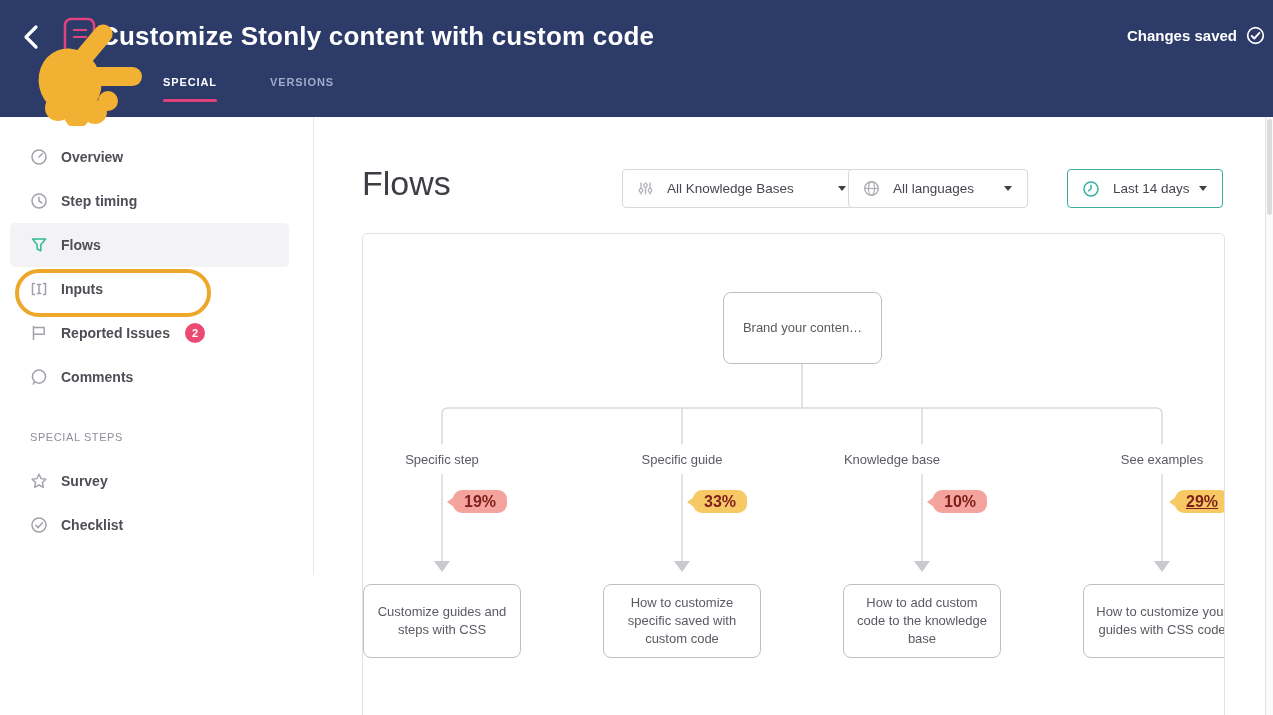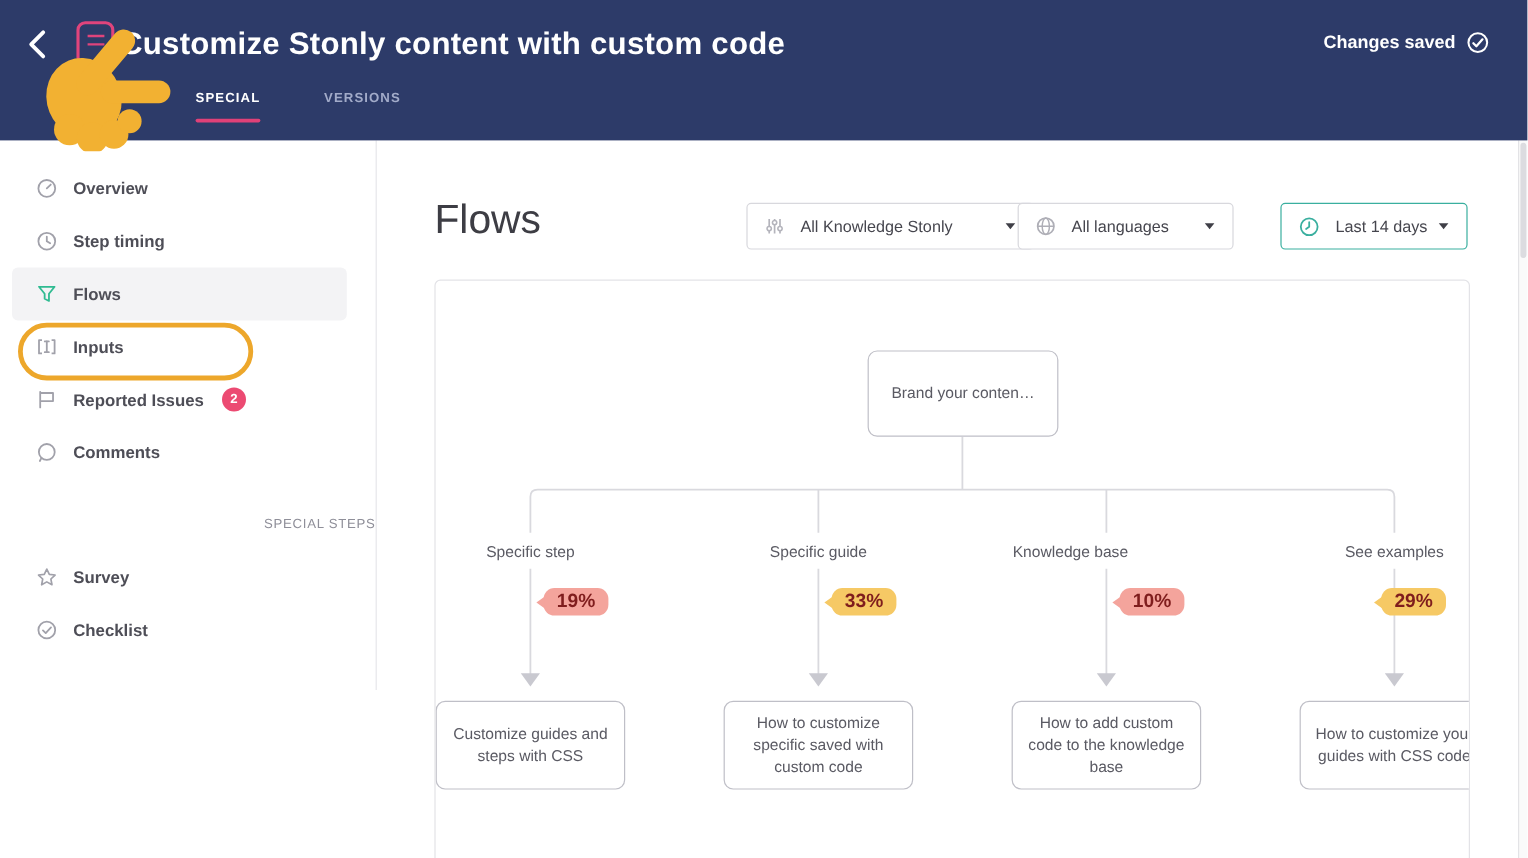--- a/index.html
+++ b/index.html
@@ -6,30 +6,30 @@
   body{
     width:1273px;height:715px;overflow:hidden;position:relative;
     font-family:"Liberation Sans",sans-serif;background:#fff;
     -webkit-font-smoothing:antialiased;
   }
   
   .header{position:absolute;left:0;top:0;width:1273px;height:117px;background:#2d3b69;z-index:5;}
   .back-btn{position:absolute;left:20px;top:24px;width:24px;height:26px;cursor:pointer;}
   .doc-icon{position:absolute;left:63px;top:17px;}
   .page-title{position:absolute;left:100px;top:21px;font-size:26px;font-weight:700;color:#ffffff;white-space:nowrap;letter-spacing:0.2px;}
-  .status{position:absolute;right:32px;top:26px;display:flex;align-items:center;gap:9px;}
+  .status{position:absolute;right:8px;top:26px;display:flex;align-items:center;gap:9px;}
   .status-label{color:#ffffff;font-size:15px;font-weight:700;}
   .tab{position:absolute;top:76px;font-size:11px;font-weight:700;letter-spacing:0.9px;color:#a2abc9;cursor:pointer;padding-bottom:8px;}
   .tab.active{color:#ffffff;}
   .tab.active::after{content:"";position:absolute;left:0;right:0;top:23px;height:3px;background:#e04178;border-radius:2px;}
   .tab1{left:54px;} .tab2{left:163px;} .tab3{left:270px;}
   
   .hand{position:absolute;left:28px;top:16px;z-index:9;pointer-events:none;}
   
-  .sidebar{position:absolute;left:0;top:117px;width:313px;height:458px;background:#fff;border-right:1px solid #e6e6ea;text-align:right;}
+  .sidebar{position:absolute;left:0;top:117px;width:313px;height:458px;background:#fff;border-right:1px solid #e6e6ea;}
   .side-list{position:absolute;left:0;top:18px;width:313px;}
   .side-item{height:44px;display:flex;align-items:center;gap:13px;padding-left:20px;margin:0 24px 0 10px;border-radius:5px;cursor:pointer;}
   .side-item.active{background:#f3f3f5;}
   .slabel{font-size:14px;font-weight:600;color:#4e4e57;}
   .sbadge{width:20px;height:20px;border-radius:50%;background:#ec4a72;color:#fff;font-size:11px;font-weight:700;display:flex;align-items:center;justify-content:center;margin-left:2px;}
   .section-label{margin:32px 0 14px 30px;font-size:11px;color:#8f8f99;letter-spacing:0.6px;height:14px;}
   .sicon{flex:0 0 18px;}
   .oval-annotation{position:absolute;left:15px;top:269px;width:188px;height:40px;border:4px solid #eda72b;border-radius:26px;z-index:8;pointer-events:none;}
   
   .main-heading{position:absolute;left:362px;top:164px;font-size:34px;font-weight:400;color:#3d3d44;}
@@ -44,21 +44,21 @@
   .flow-node{position:absolute;background:#fff;border:1px solid #bfbfc7;border-radius:8px;display:flex;align-items:center;justify-content:center;text-align:center;font-size:13px;color:#5a5a63;line-height:18px;padding:20px 12px;box-sizing:border-box;cursor:pointer;}
   .root-node{left:360px;top:58px;width:159px;height:72px;}
   .n0{left:0px;}   .n1{left:240px;} .n2{left:480px;} .n3{left:720px;}
   .target-node{top:350px;width:158px;height:74px;}
   .branch-label{position:absolute;top:218px;transform:translateX(-50%);font-size:13px;color:#5a5a63;white-space:nowrap;}
   .bl0{left:79px;} .bl1{left:319px;} .bl2{left:529px;} .bl3{left:799px;}
   .pct{position:absolute;top:256px;height:23px;padding:0 11px;border-radius:9px;color:#7f1d1d;font-size:16px;font-weight:700;display:flex;align-items:center;}
   .pct::before{content:"";position:absolute;left:-6px;top:50%;transform:translateY(-50%);border-top:5px solid transparent;border-bottom:5px solid transparent;border-right:7px solid;}
   .pct.salmon{background:#f4a49c;} .pct.salmon::before{border-right-color:#f4a49c;}
   .pct.yellow{background:#f6c965;} .pct.yellow::before{border-right-color:#f6c965;}
-  .p0{left:90px;} .p1{left:330px;} .p2{left:570px;} .p3{left:788px;}
+  .p0{left:90px;} .p1{left:330px;} .p2{left:570px;} .p3{left:812px;text-decoration:underline;}
   .arrow{position:absolute;top:327px;width:0;height:0;border-left:8px solid transparent;border-right:8px solid transparent;border-top:11px solid #c9c9d0;}
   .a0{left:71px;} .a1{left:311px;} .a2{left:551px;} .a3{left:791px;}
   .lines{position:absolute;left:0;top:0;}
   
   .scrollbar{position:absolute;right:0;top:117px;width:7px;height:598px;background:#fafafa;border-left:1px solid #e3e3e6;}
   .scroll-thumb{position:absolute;right:1px;top:2px;width:5px;height:96px;background:#dcdce0;border-radius:3px;}
 </style>
 </head>
 <body>
 
@@ -169,21 +169,21 @@
 
 <div class="filter f1">
   <svg class="ficon" width="17" height="17" viewBox="0 0 17 17">
     <line x1="4" y1="2.5" x2="4" y2="14.5" stroke="#b4b4bc" stroke-width="1.4"></line>
     <line x1="8.5" y1="2.5" x2="8.5" y2="14.5" stroke="#b4b4bc" stroke-width="1.4"></line>
     <line x1="13" y1="2.5" x2="13" y2="14.5" stroke="#b4b4bc" stroke-width="1.4"></line>
     <circle cx="4" cy="10.5" r="1.8" fill="#fff" stroke="#b4b4bc" stroke-width="1.3"></circle>
     <circle cx="8.5" cy="5.5" r="1.8" fill="#fff" stroke="#b4b4bc" stroke-width="1.3"></circle>
     <circle cx="13" cy="10.5" r="1.8" fill="#fff" stroke="#b4b4bc" stroke-width="1.3"></circle>
   </svg>
-  <span class="flabel">All Knowledge Stonly</span>
+  <span class="flabel">All Knowledge Bases</span>
   <span class="caret"></span>
 </div>
 
 <div class="filter f2">
   <svg class="ficon" width="17" height="17" viewBox="0 0 17 17">
     <circle cx="8.5" cy="8.5" r="6.8" fill="none" stroke="#aeaeb6" stroke-width="1.4"></circle>
     <ellipse cx="8.5" cy="8.5" rx="3" ry="6.8" fill="none" stroke="#aeaeb6" stroke-width="1.2"></ellipse>
     <line x1="2" y1="8.5" x2="15" y2="8.5" stroke="#aeaeb6" stroke-width="1.2"></line>
   </svg>
   <span class="flabel">All languages</span>

